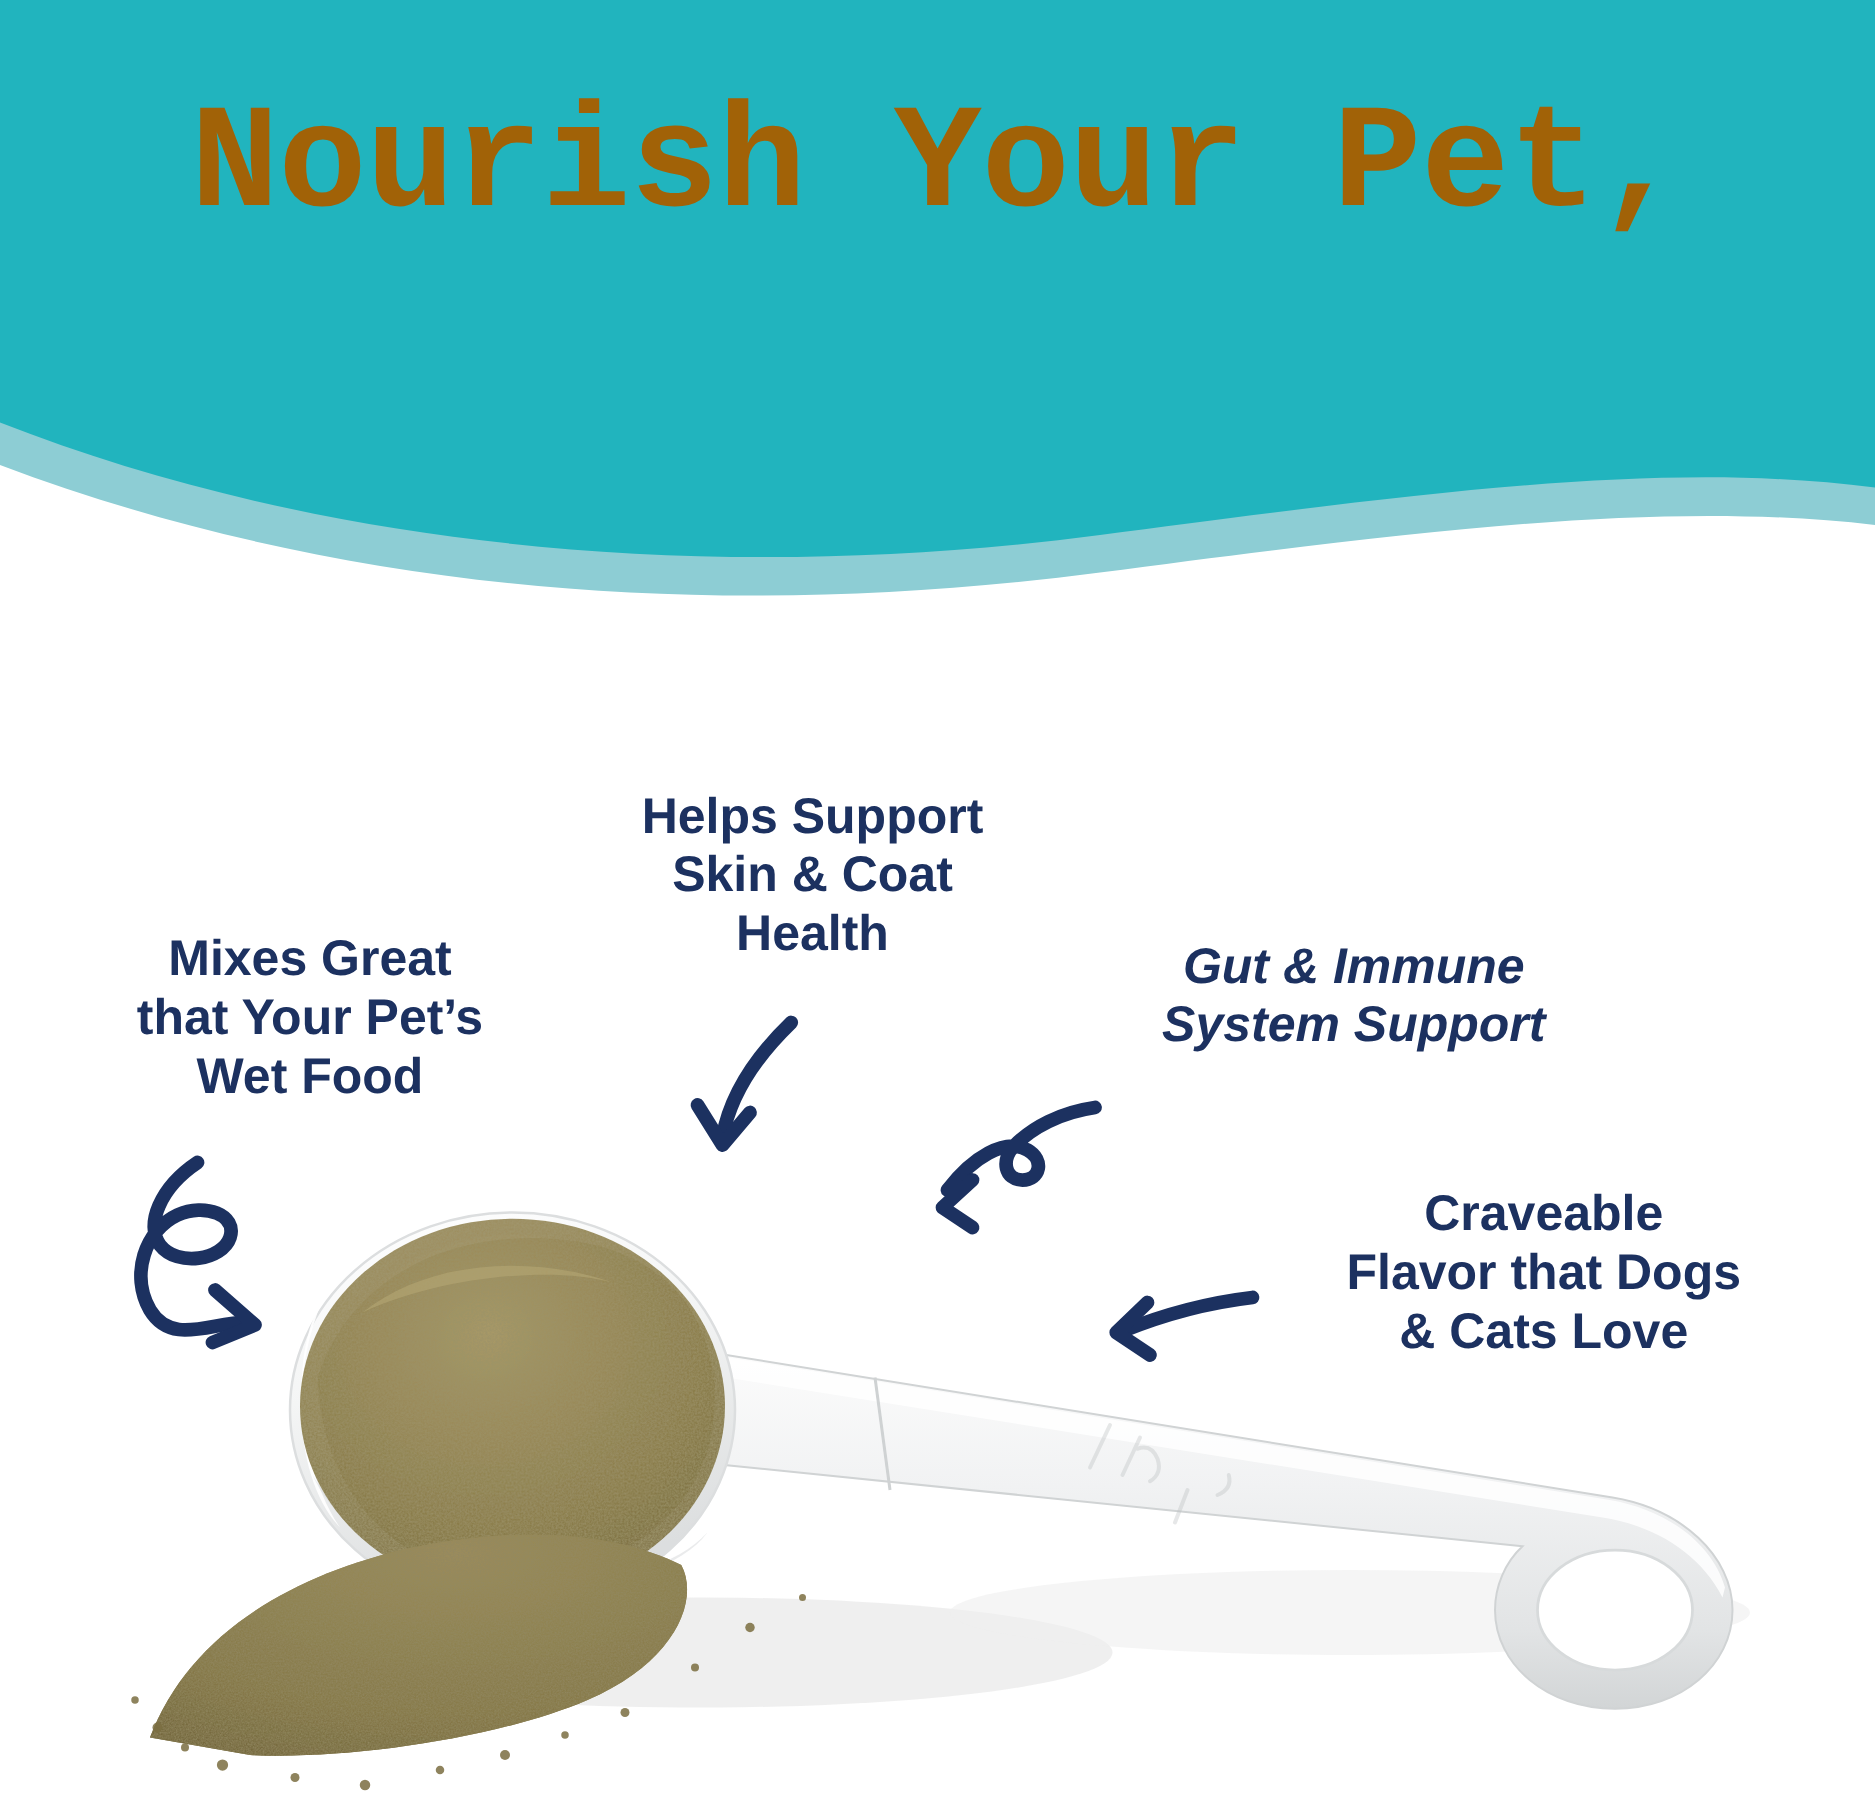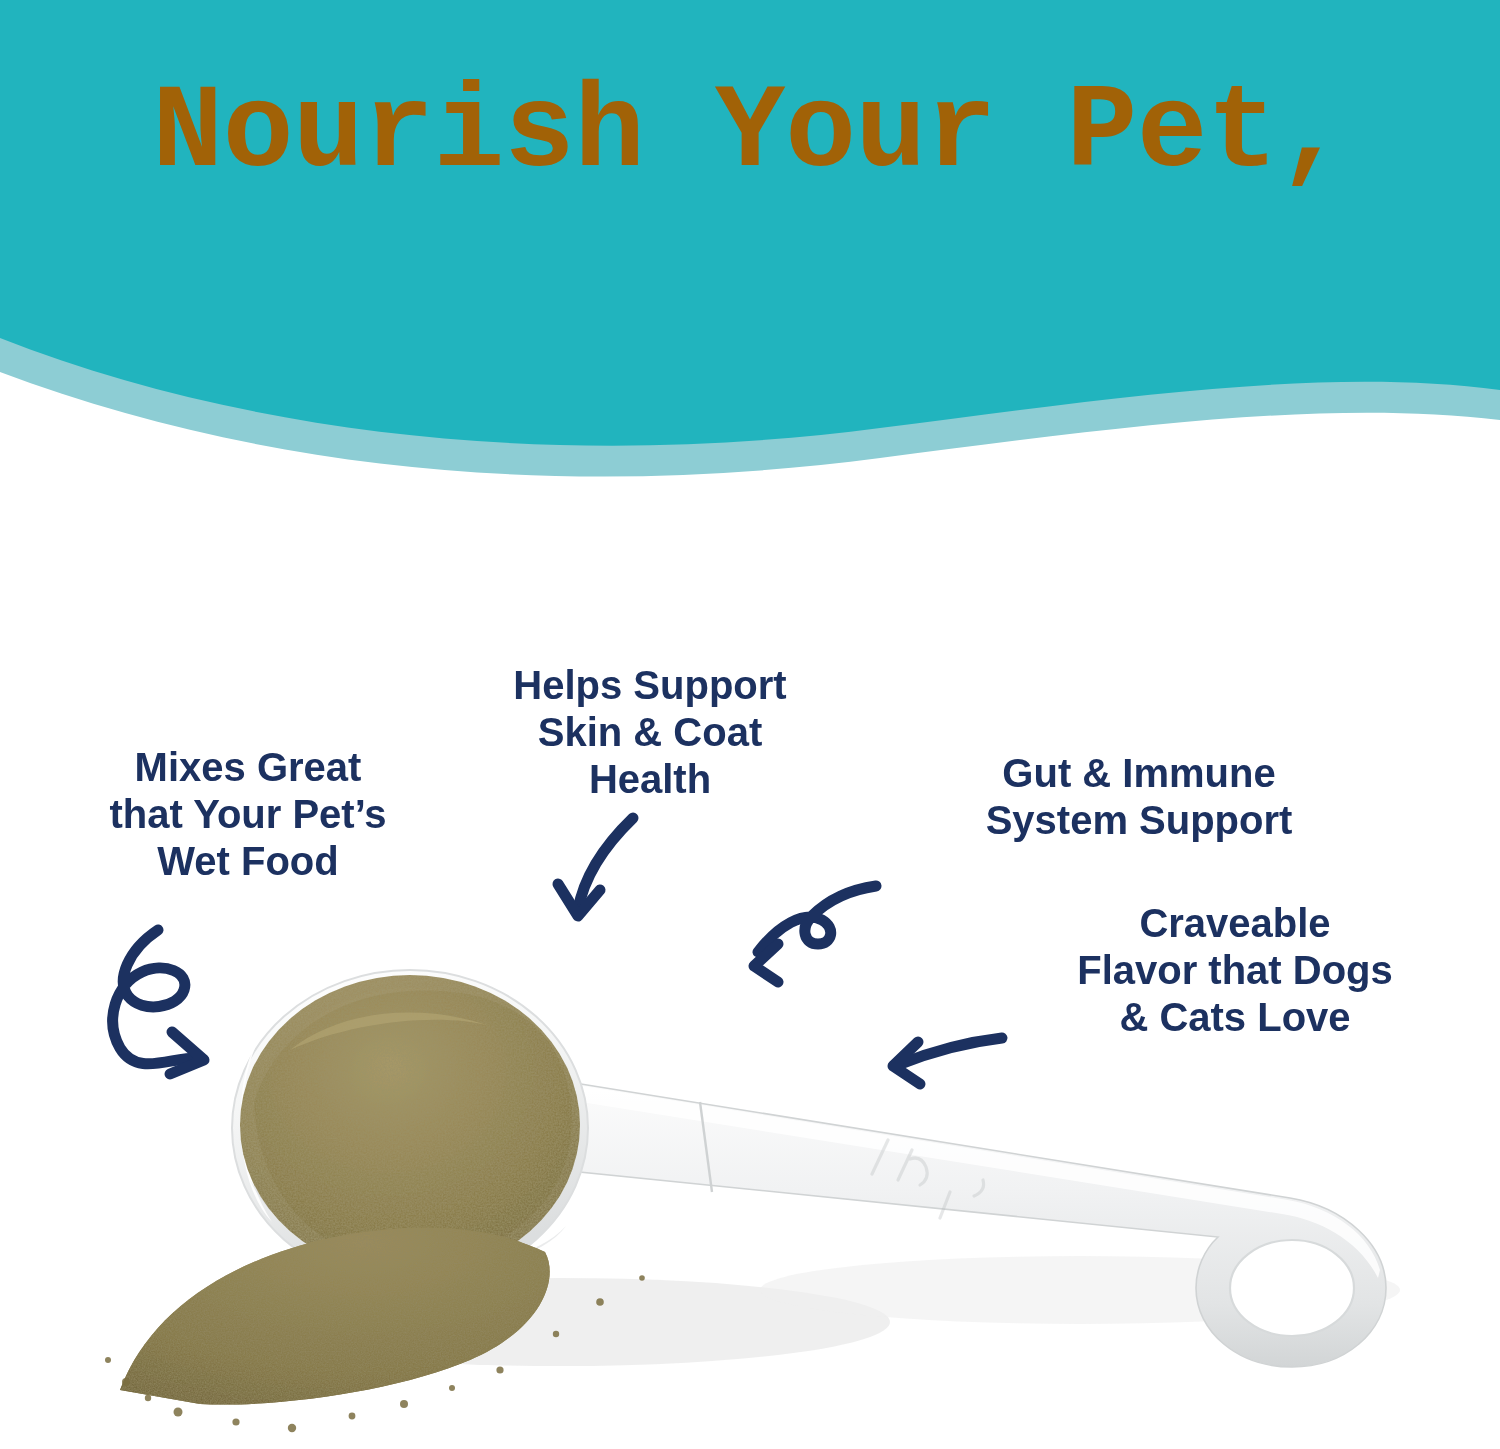--- a/index.html
+++ b/index.html
@@ -50,23 +50,23 @@
     font-family:"Liberation Sans", sans-serif;
     font-weight:700;
     font-size:40px;
     line-height:1.18;
     text-align:center;
     z-index:6;
     white-space:pre-line;
   }
 
   #callout-mix     { left:48px;   top:744px;  width:400px; }
-  #callout-skin    { left:440px;  top:662px;  width:420px; }
-  #callout-gut     { left:904px;  top:750px;  width:470px; }
-  #callout-crave   { left:1000px; top:900px;  width:470px; }
+  #callout-skin    { left:440px;  top:630px;  width:420px; }
+  #callout-gut     { left:848px;  top:750px;  width:470px;font-style:italic; }
+  #callout-crave   { left:1000px; top:948px;  width:470px; }
 
   
   .arrow-layer {
     position:absolute; left:0; top:0;
     width:1500px; height:1449px;
     z-index:7;
     pointer-events:none;
   }
   .arrow-stroke {
     fill:none;

